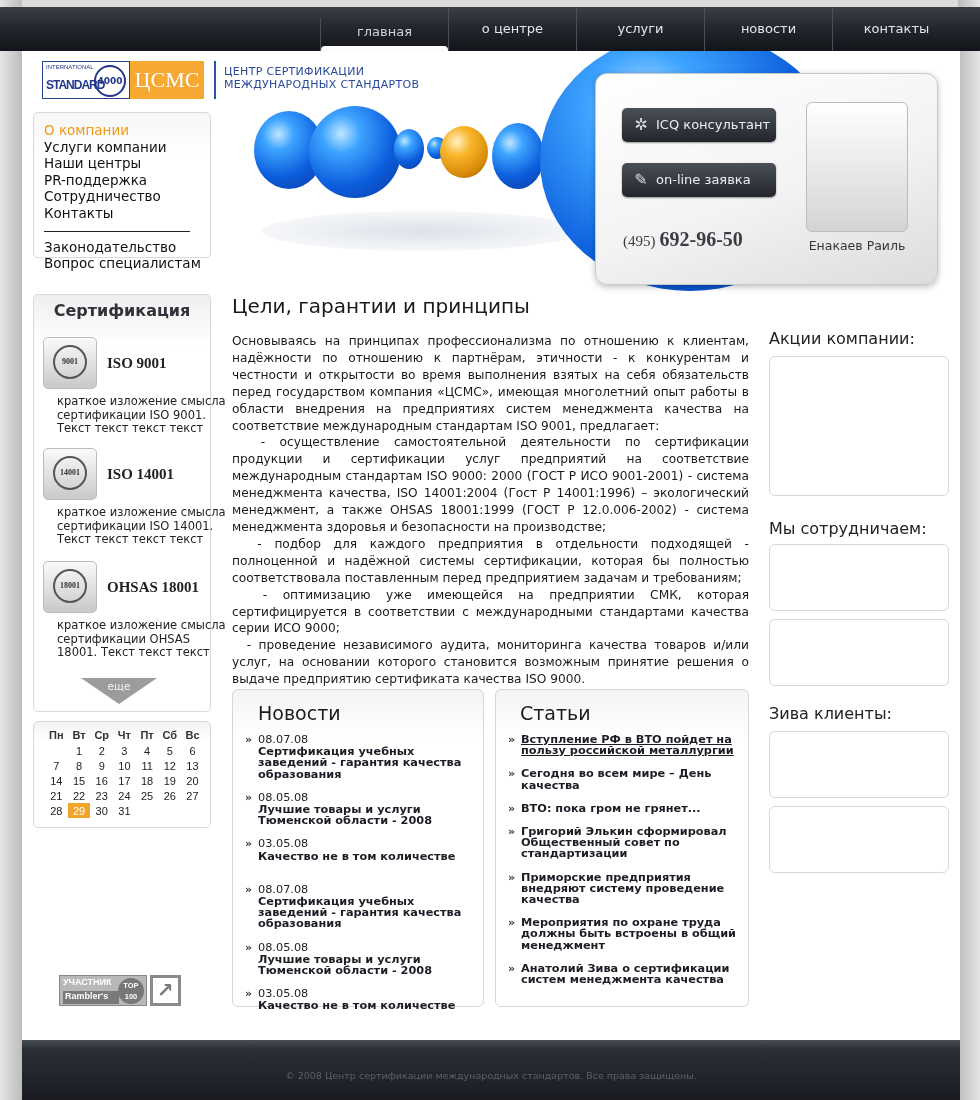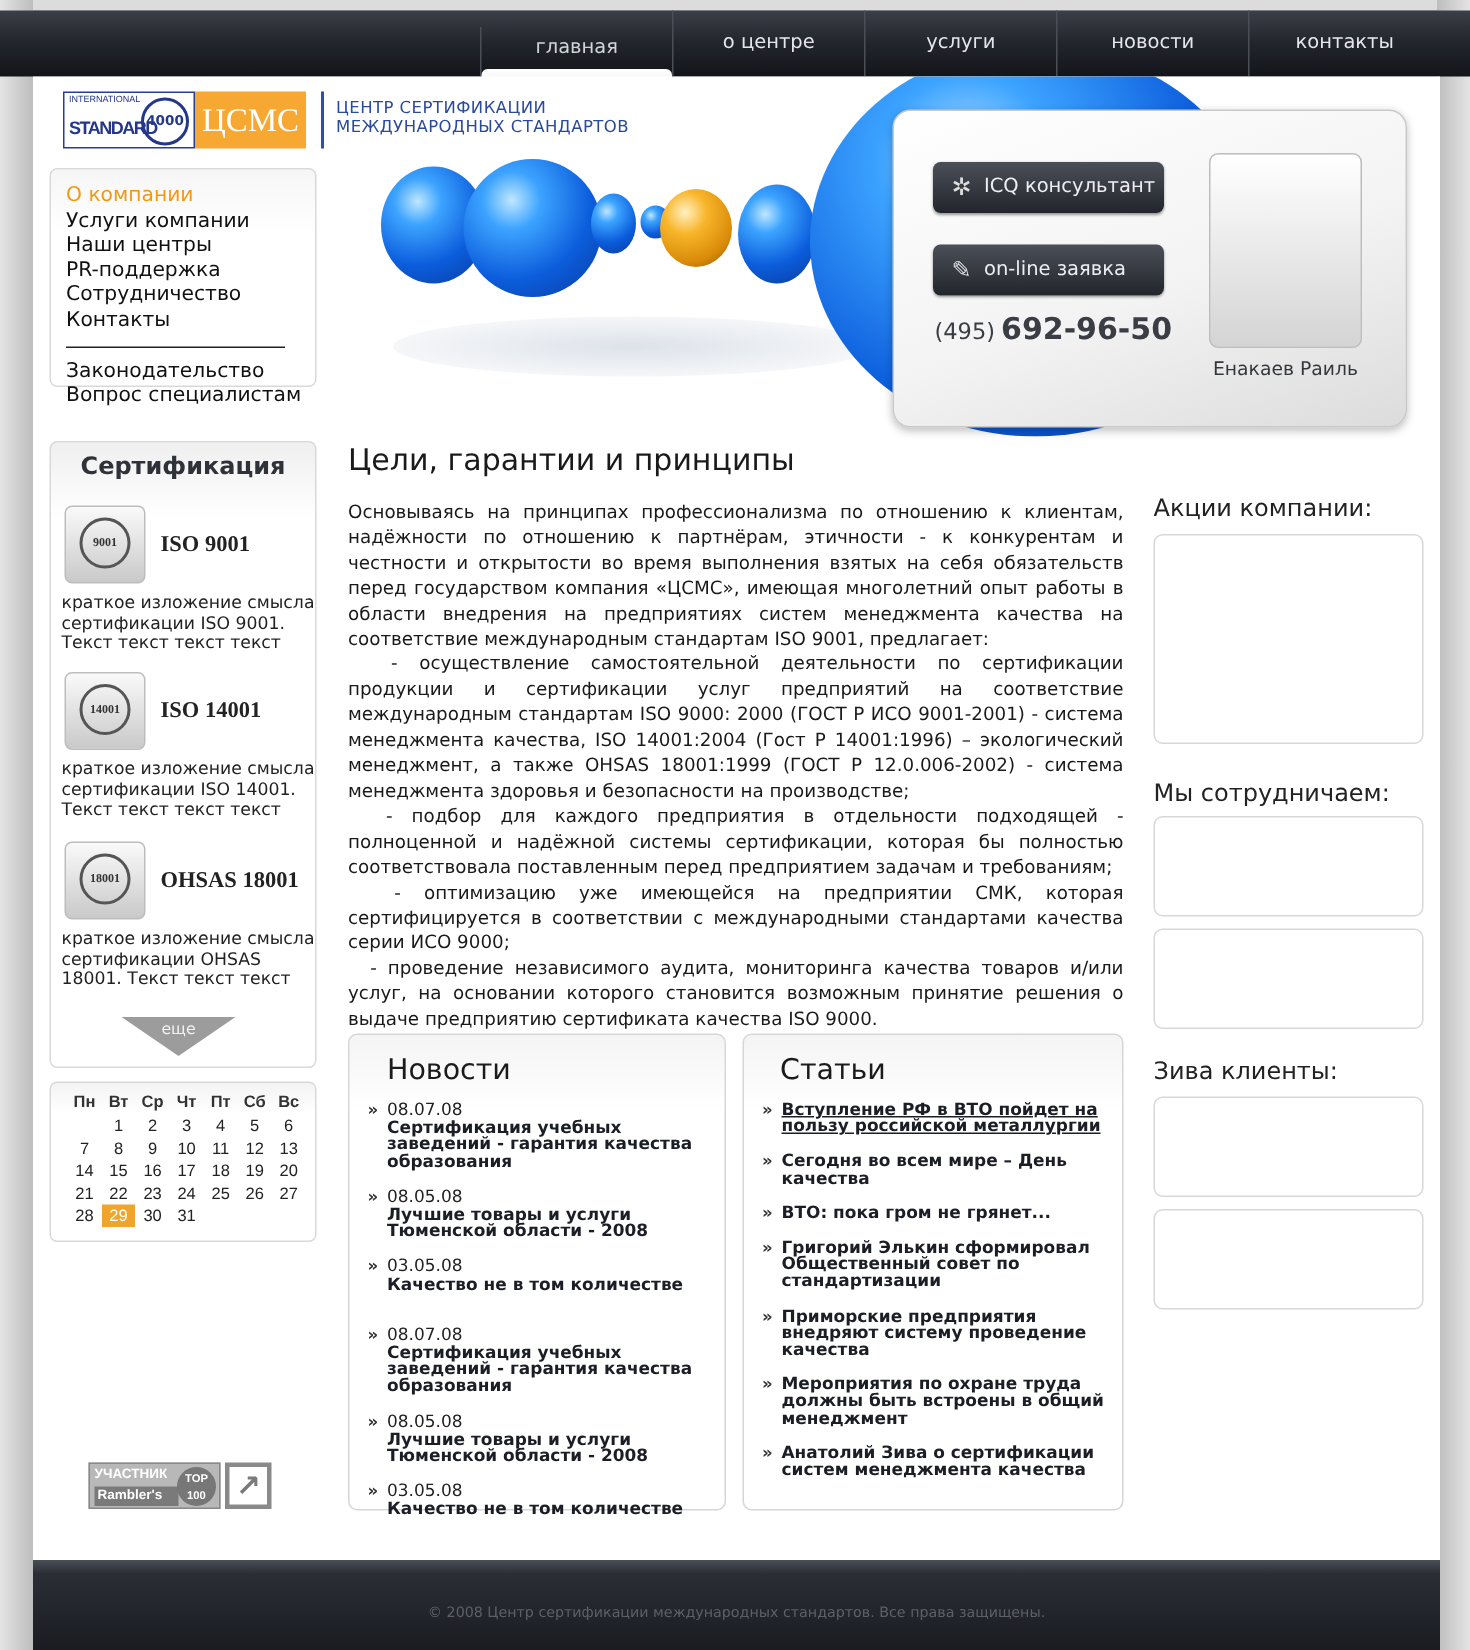--- a/index.html
+++ b/index.html
@@ -37,21 +37,21 @@
     background: radial-gradient(ellipse at center, rgba(120,140,170,0.25), rgba(255,255,255,0)); }
 
   
   .card { position: absolute; left: 573px; top: 22px; width: 343px; height: 212px; border-radius: 12px;
     background: linear-gradient(160deg, #ffffff 0%, #f3f3f3 55%, #dcdcdc 100%); border: 1px solid #c8c8c8;
     box-shadow: 0 2px 6px rgba(0,0,0,0.25); }
   .card-btn { position: absolute; left: 26px; width: 154px; height: 34px; border-radius: 5px;
     background: linear-gradient(to bottom, #4b4f58, #22252b); color: #eceef2; font-size: 13px;
     line-height: 34px; padding-left: 34px; box-shadow: 0 1px 2px rgba(0,0,0,0.4); cursor: pointer; }
   .card-btn .ico { position: absolute; left: 10px; top: 8px; width: 18px; height: 18px; color: #ddd; font-size: 16px; line-height: 18px; text-align: center; }
-  .phone { position: absolute; left: 27px; top: 133px; color: #3a3d44; }
+  .phone { position: absolute; left: 27px; top: 154px; color: #3a3d44; font-family: Liberation Serif, serif; }
   .phone .code { font-size: 15px; }
   .phone .num { font-size: 20px; font-weight: bold; margin-left: 4px; }
   .photo { position: absolute; left: 210px; top: 28px; width: 102px; height: 130px; border-radius: 6px;
     border: 1px solid #bdbdbd; background: linear-gradient(to bottom, #ffffff, #d4d4d4); }
   .person { position: absolute; left: 200px; top: 164px; width: 122px; text-align: center; font-size: 12.5px; color: #33363c; }
 
   
   .box { position: absolute; border: 1px solid #d9d9d9; border-radius: 5px; background: #fff; }
   .menu-box { left: 11px; top: 61px; width: 178px; height: 146px; padding: 9px 0 18px 10px;
     background: linear-gradient(to bottom, #f6f6f6, #ffffff 30%); }
@@ -60,21 +60,21 @@
   .menu-sep { width: 146px; height: 1px; background: #222; margin: 9px 0 7px 0; }
 
   .cert-box { left: 11px; top: 243px; width: 178px; height: 418px; background: linear-gradient(to bottom, #efefef, #ffffff 50px); }
   .cert-title { position: absolute; left: 0; top: 6px; width: 176px; text-align: center; font-size: 16px; font-weight: bold; color: #2f3238; }
   .cert-item { position: absolute; left: 7px; width: 170px; }
   .cert-icon { position: absolute; left: 2px; top: 0; width: 54px; height: 52px; border-radius: 5px;
     background: linear-gradient(to bottom, #fafafa, #c9c9c9); border: 1px solid #bdbdbd; cursor: pointer; }
   .cert-icon .g { position: absolute; left: 9px; top: 7px; width: 34px; height: 34px; border-radius: 50%; border: 2px solid #555;
     font-size: 8px; font-weight: bold; color: #333; text-align: center; line-height: 30px; font-family: "Liberation Serif", serif; }
   .cert-name { position: absolute; left: 66px; top: 18px; font-size: 15px; font-weight: bold; font-family: "Liberation Serif", serif; color: #222; cursor: pointer; }
-  .cert-desc { position: absolute; left: 0; top: 58px; width: 170px; font-size: 11.5px; line-height: 13.5px; color: #222; }
+  .cert-desc { position: absolute; left: 16px; top: 58px; width: 170px; font-size: 11.5px; line-height: 13.5px; color: #222; }
   .more-btn { position: absolute; left: 47px; top: 383px; width: 76px; height: 26px; cursor: pointer; }
   .more-btn .tri { position: absolute; left: 0; top: 0; width: 0; height: 0; border-left: 38px solid transparent; border-right: 38px solid transparent; border-top: 26px solid #9c9c9c; }
   .more-btn .lbl { position: absolute; left: 0; top: 2px; width: 76px; text-align: center; color: #f2f2f2; font-size: 10.5px; }
 
   .cal-box { left: 11px; top: 670px; width: 178px; height: 107px; background: linear-gradient(to bottom, #f3f3f3, #ffffff 20px); }
   .cal { position: absolute; left: 11px; top: 5px; border-collapse: collapse; }
   .cal td { width: 22.7px; height: 15px; text-align: center; font-size: 11px; color: #222; font-family: "Liberation Sans", sans-serif; }
   .cal th { width: 22.7px; height: 16px; text-align: center; font-size: 11px; color: #333; font-family: "Liberation Sans", sans-serif; font-weight: bold; }
   .cal td.today { background: #f0a52a; color: #fff; font-weight: normal; text-align: center; }
 

